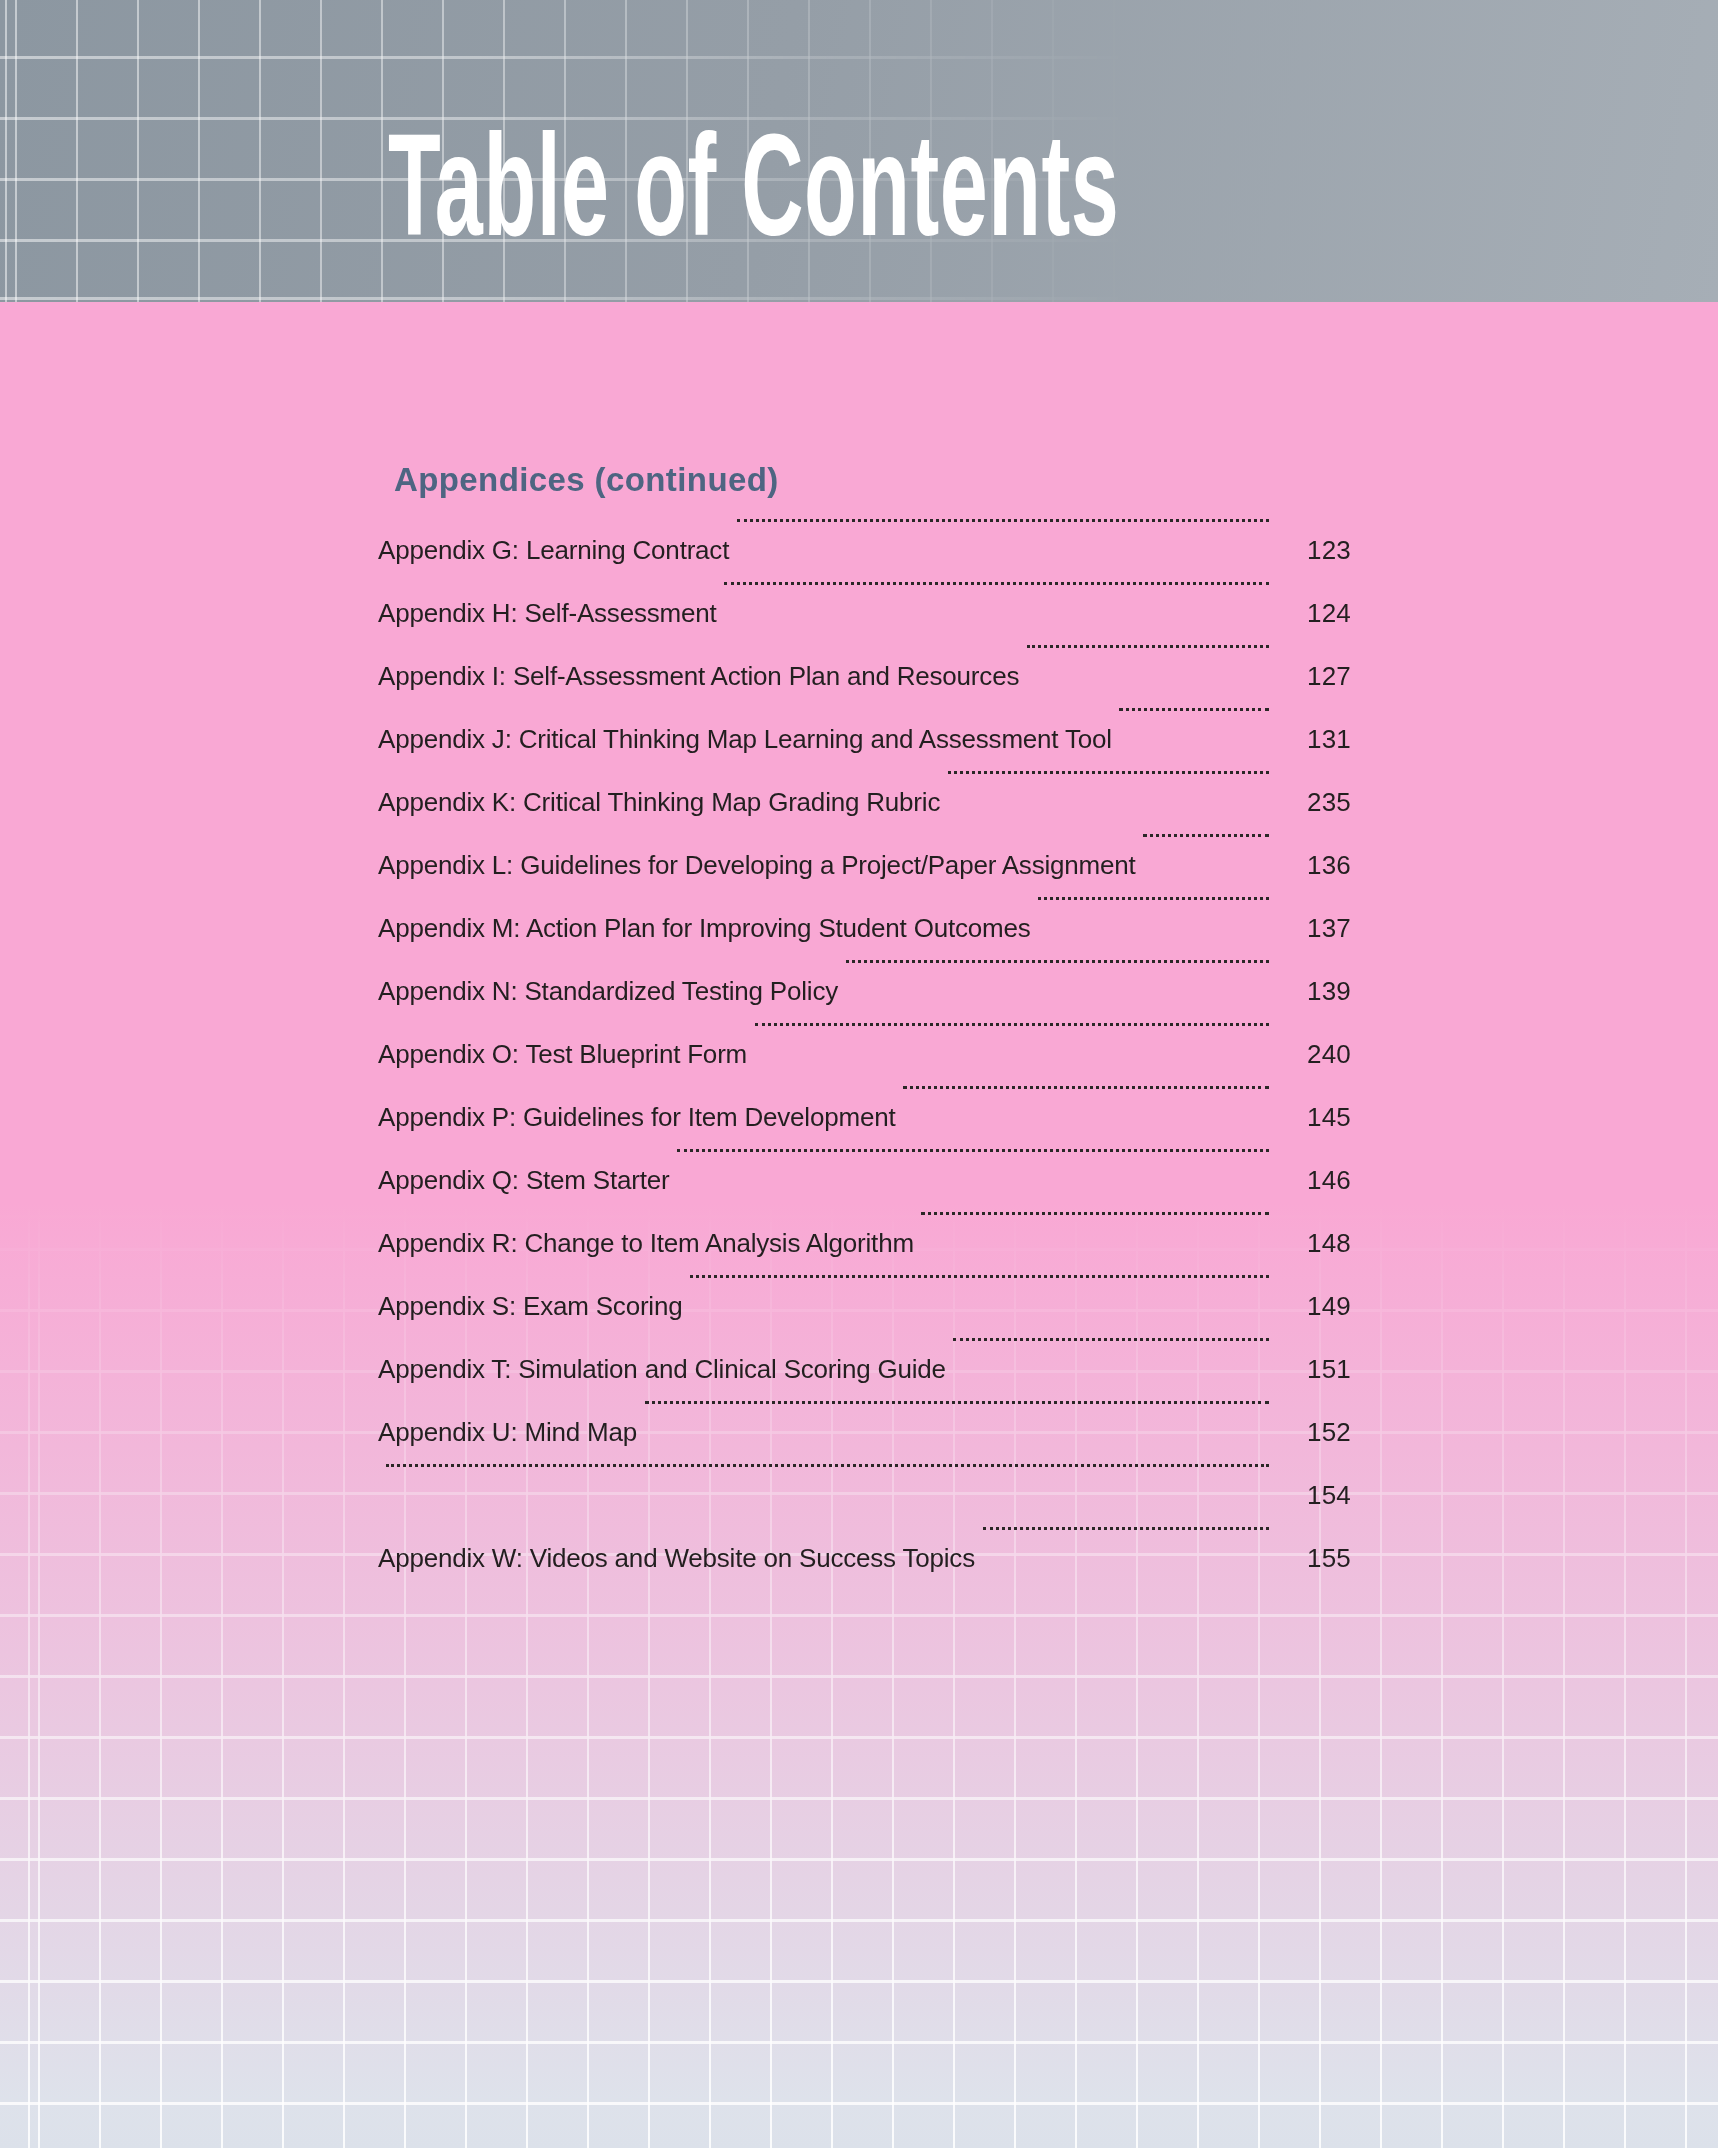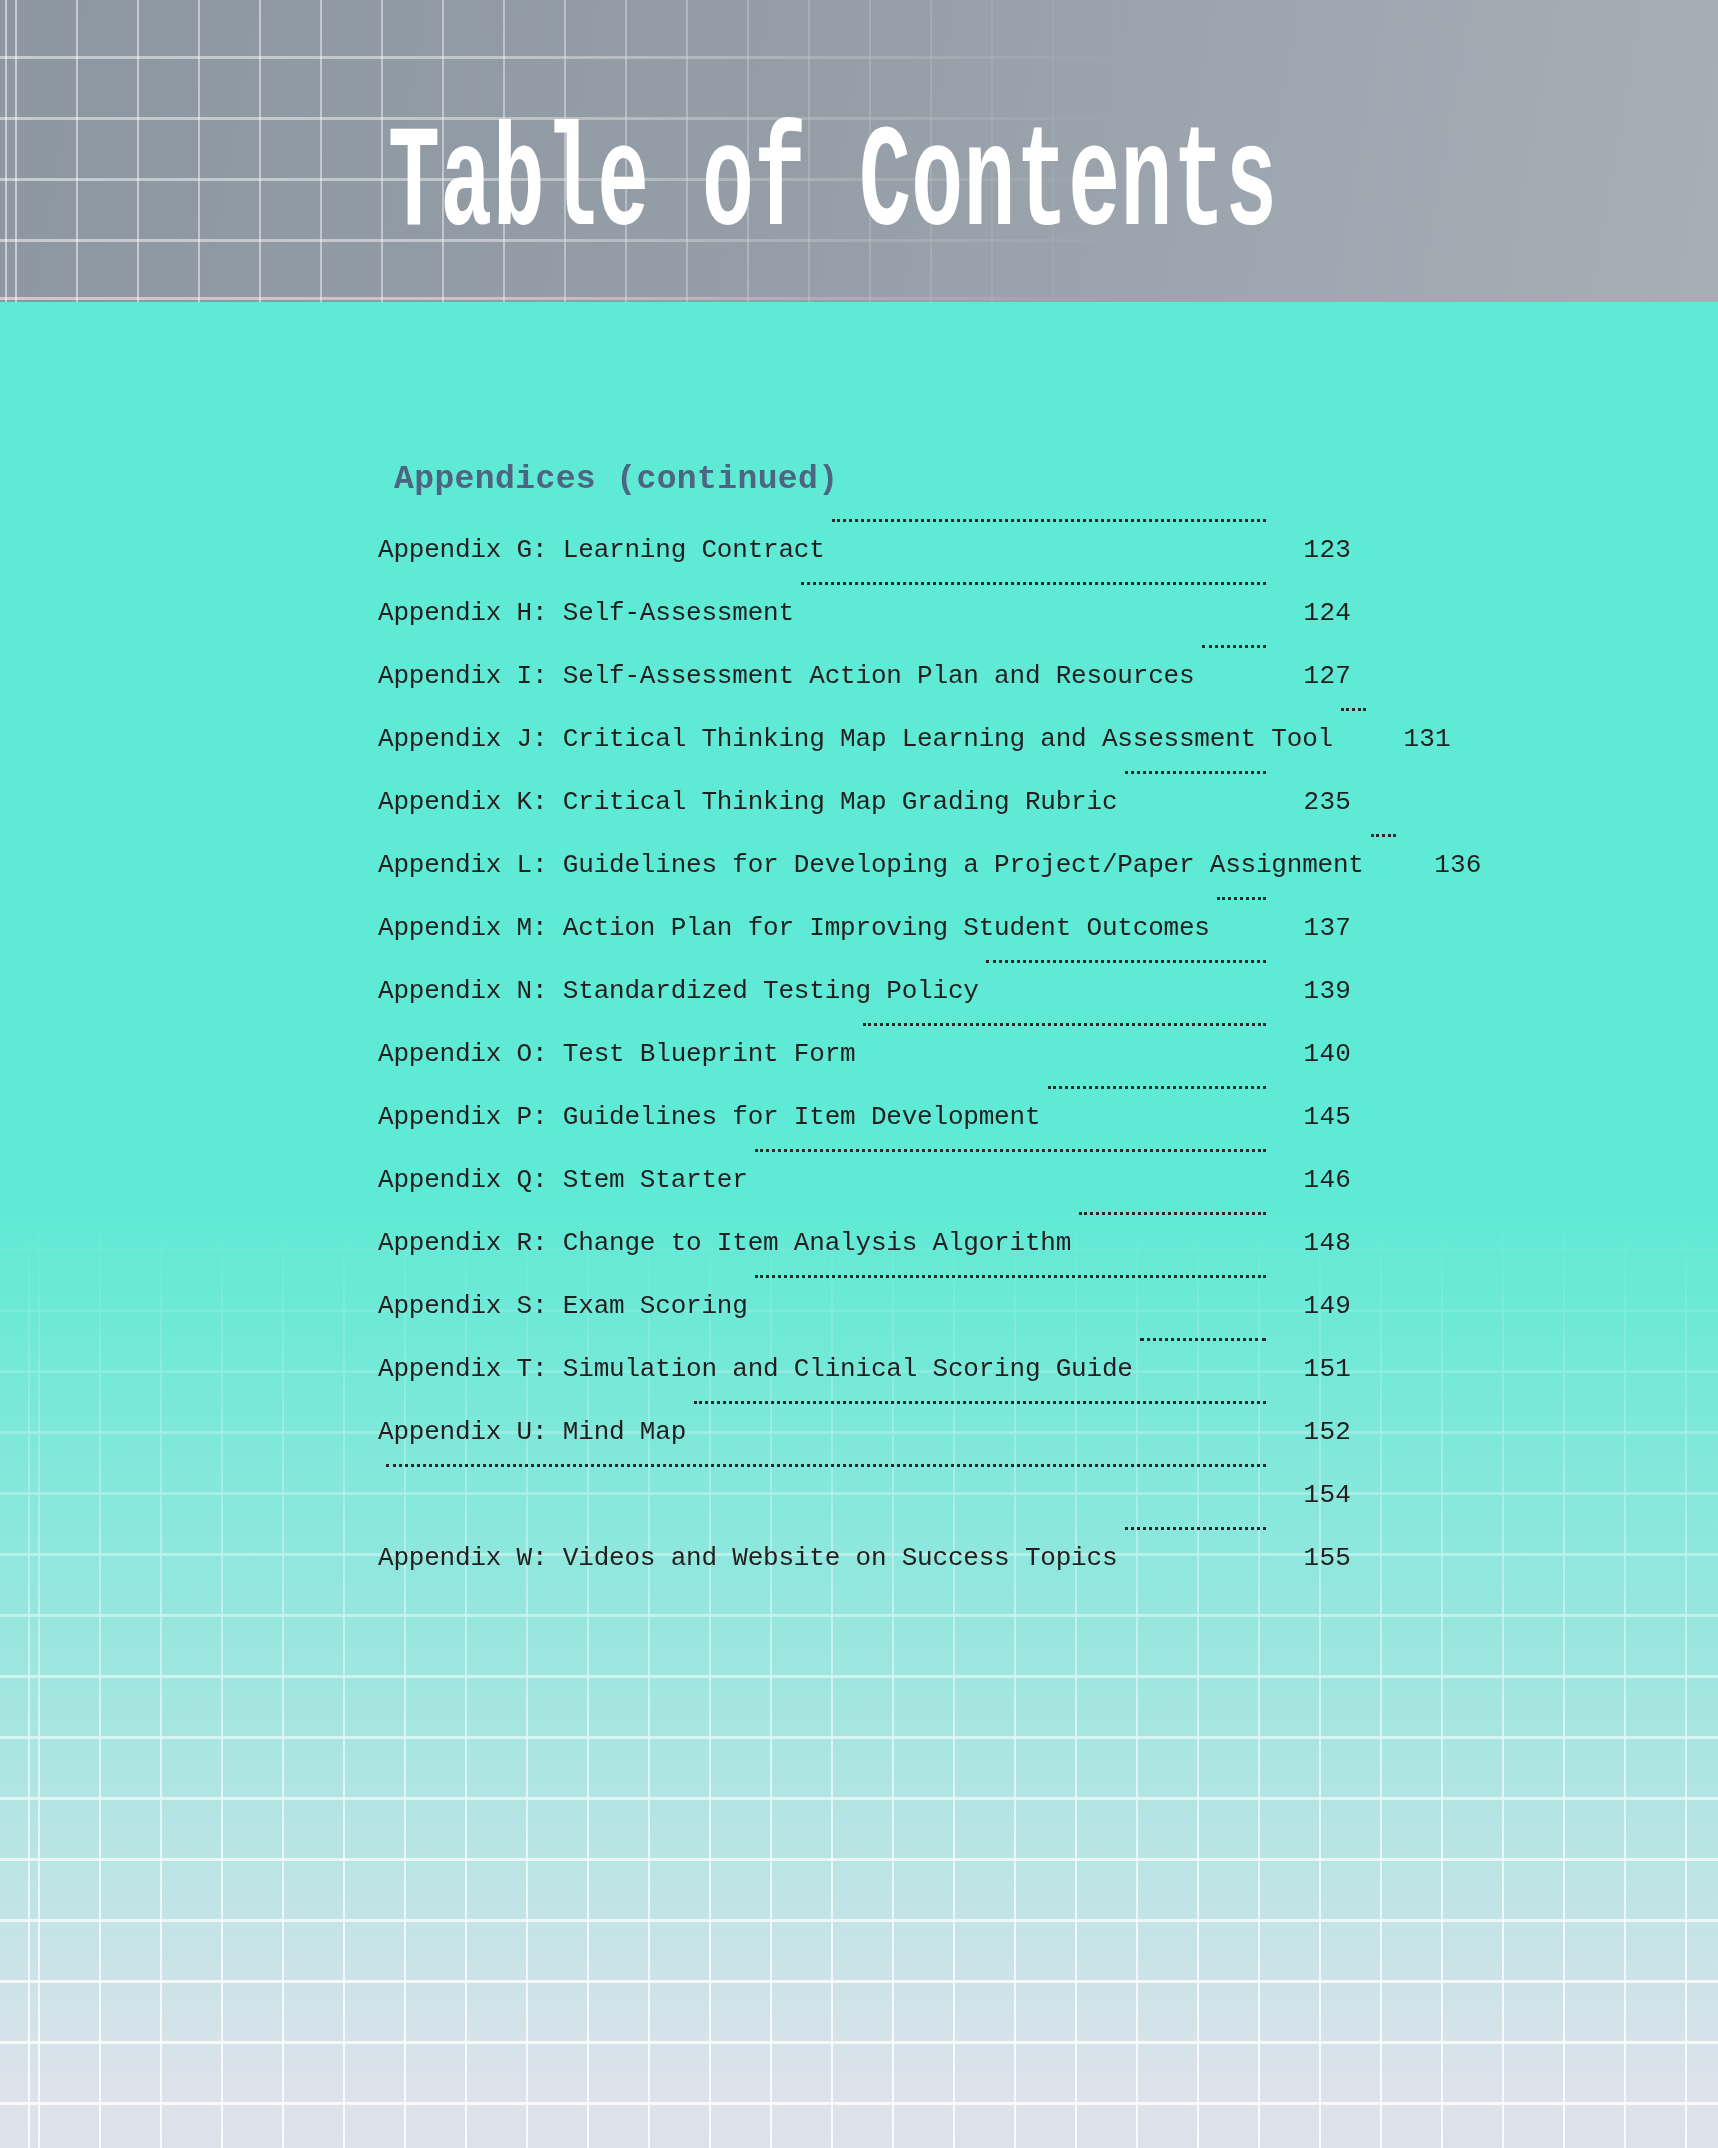--- a/index.html
+++ b/index.html
@@ -1,22 +1,22 @@
 <!DOCTYPE html>
 <html style="font-size:13.4px"><head>
 <meta charset="utf-8">
 <style>
   html, body { margin: 0; padding: 0; background: #ffffff; }
   .page {
     position: relative;
     width: 1718px;
     height: 2148px;
     overflow: hidden;
-    background: #5eead4;
-    font-family: Liberation Mono, monospace;
+    background: #f9a8d4;
+    font-family: Liberation Sans, sans-serif;
   }
 
   
   .banner {
     position: absolute;
     left: 0; top: 0;
     width: 1718px;
     height: 302px;
     background: linear-gradient(100deg, #8c97a1 0%, #959ea7 45%, #a6aeb6 100%);
   }
@@ -160,21 +160,21 @@
           <span class="toc-page">137</span>
         </div>
         <div class="toc-row">
           <span class="toc-label">Appendix N: Standardized Testing Policy</span>
           <span class="leader"></span>
           <span class="toc-page">139</span>
         </div>
         <div class="toc-row">
           <span class="toc-label">Appendix O: Test Blueprint Form</span>
           <span class="leader"></span>
-          <span class="toc-page">140</span>
+          <span class="toc-page">240</span>
         </div>
         <div class="toc-row">
           <span class="toc-label">Appendix P: Guidelines for Item Development</span>
           <span class="leader"></span>
           <span class="toc-page">145</span>
         </div>
         <div class="toc-row">
           <span class="toc-label">Appendix Q: Stem Starter</span>
           <span class="leader"></span>
           <span class="toc-page">146</span>

